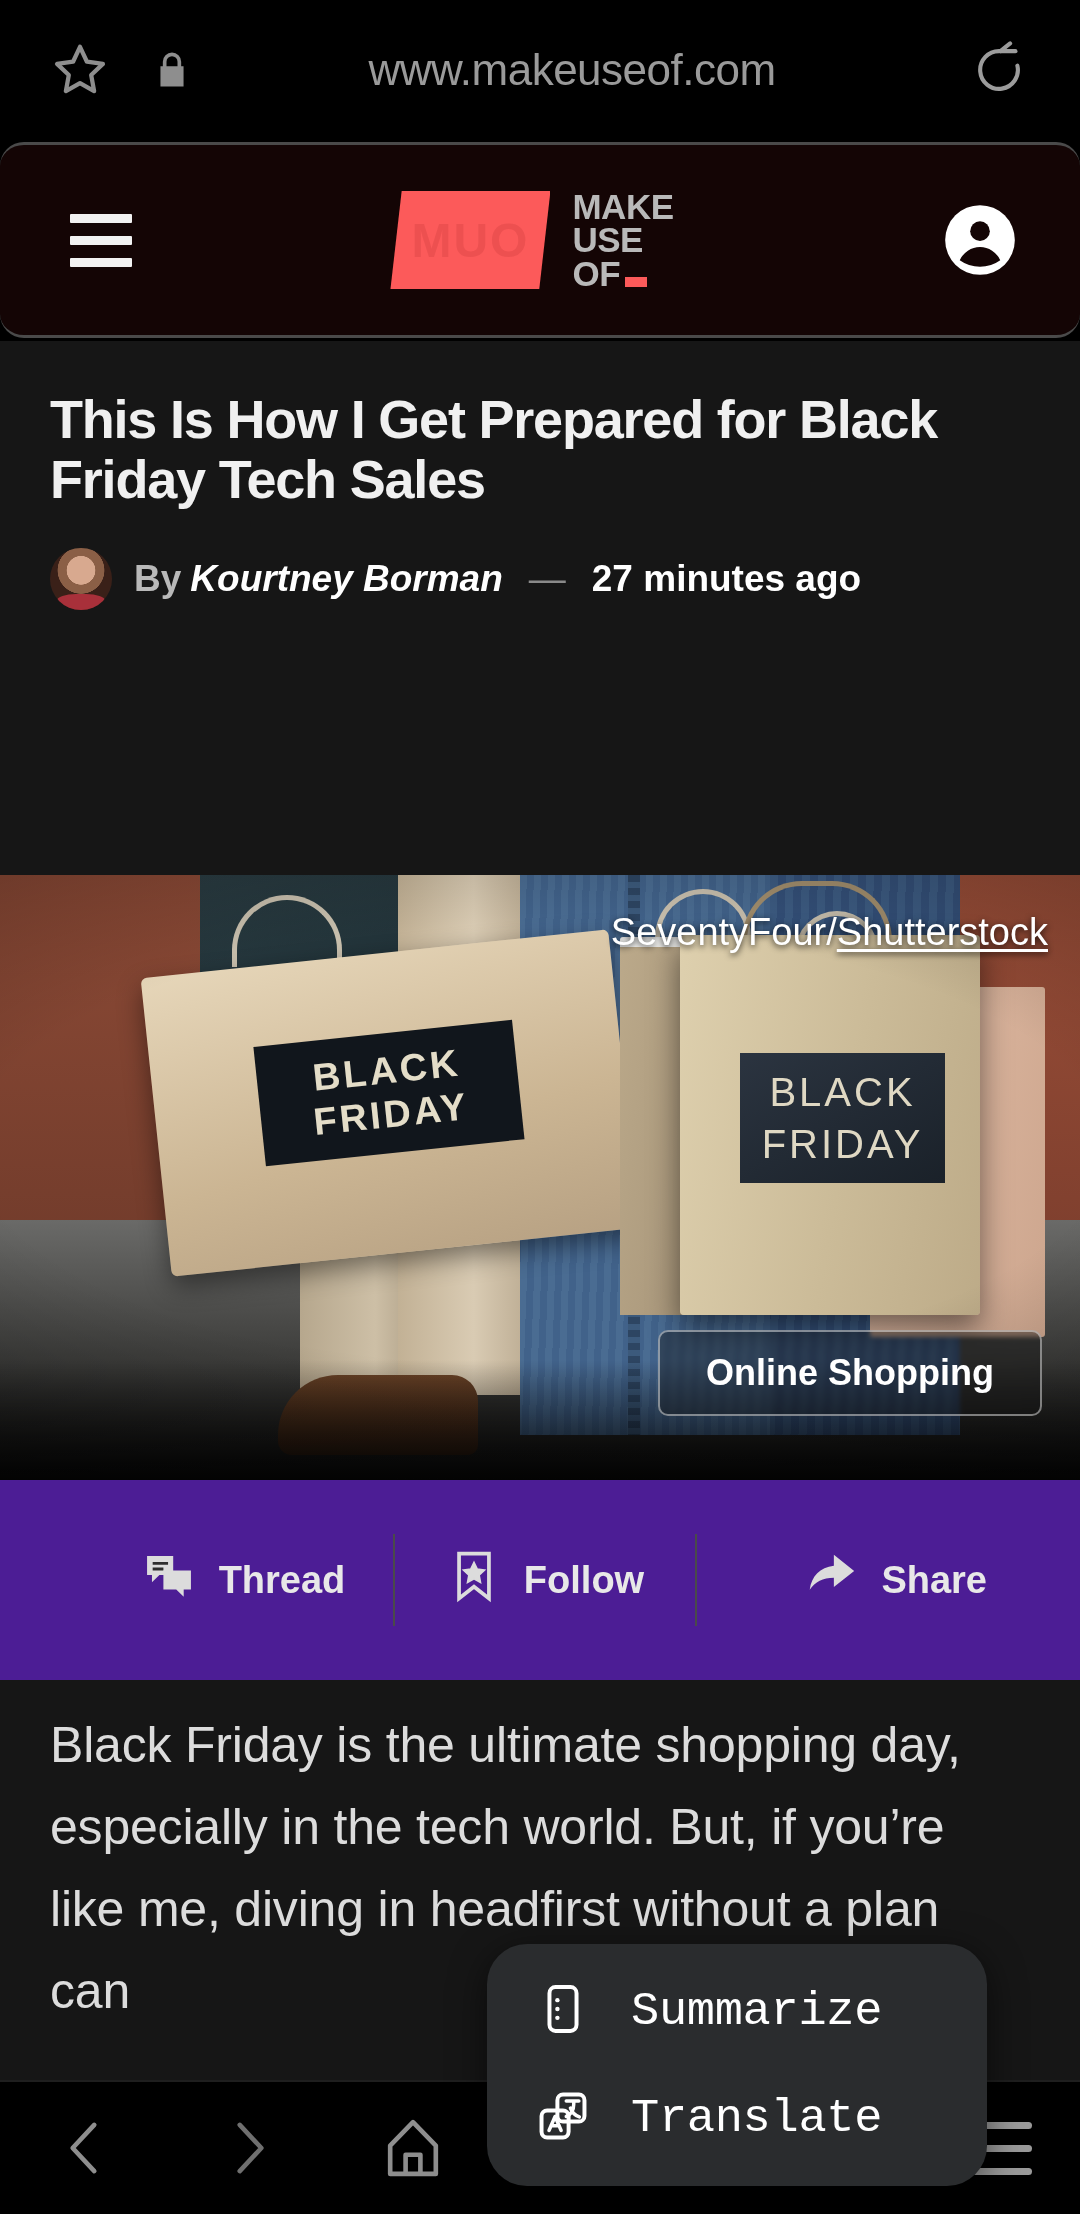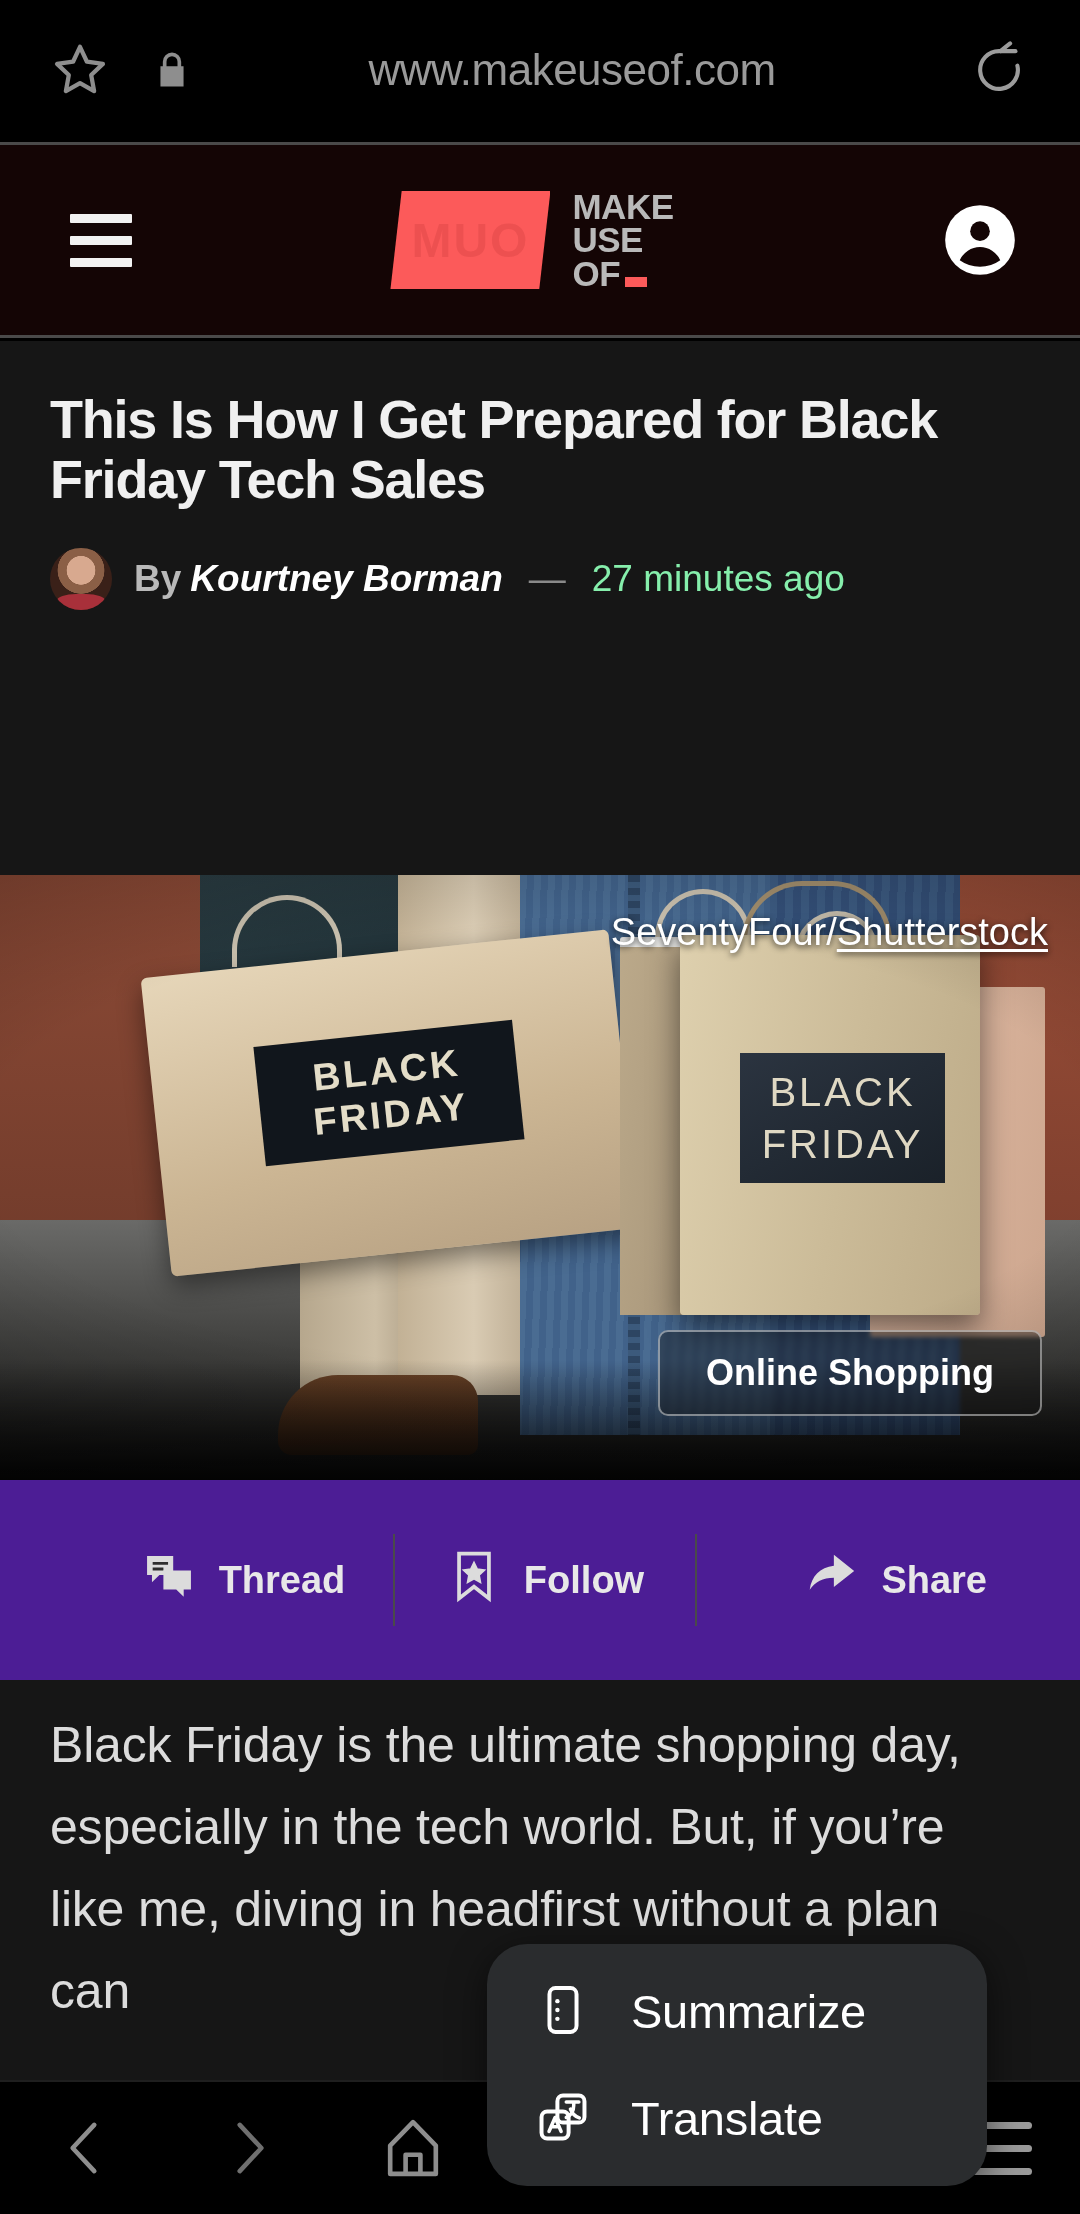--- a/index.html
+++ b/index.html
@@ -26,21 +26,21 @@
     margin-left:-20px;
   }
   .reload-icon { margin-right:52px; width:58px; height:58px; }
 
   
   .siteheader {
     position:absolute; left:0; top:142px; width:1080px; height:196px;
     background:#140505;
     border-top:3px solid #4a4a4a;
     border-bottom:3px solid #4a4a4a;
-    display:flex; align-items:center; justify-content:space-between;
+    display:flex; align-items:center; justify-content:space-between;border-radius:24px;
   }
   .hamburger { margin-left:70px; width:62px; display:flex; flex-direction:column; gap:13px; }
   .hamburger span { display:block; height:9px; background:#f2f2f2; border-radius:1px; }
 
   .logo-wrap { display:flex; align-items:center; gap:0; margin-left:-10px; }
   .logo-mark {
     position:relative; width:160px; height:98px;
     background:#fc5a5a;
     clip-path: polygon(7% 0, 100% 0, 93% 100%, 0 100%);
     display:flex; align-items:center; justify-content:center;
@@ -84,21 +84,21 @@
     position:relative; overflow:hidden; flex:none;
   }
   .avatar::after{
     content:""; position:absolute; left:12%; bottom:0; width:76%; height:26%;
     background:#a8303a; border-radius:40% 40% 0 0;
   }
   .byline-text { margin-left:22px; font-size:37px; display:flex; }
   .byline-by { color:#b9b9b9; font-weight:700; }
   .byline-name { color:#ffffff; font-weight:700; margin-left:9px;font-style:italic; }
   .byline-dash { color:#8a8a8a; margin:0 26px; font-weight:400; }
-  .byline-time { color:#86efac; font-weight:400; }
+  .byline-time { color:#ffffff; font-weight:700; }
 
   
   .hero {
     position:absolute; left:0; top:875px; width:1080px; height:605px;
     overflow:hidden; background:#b91c1c;
   }
   .hero-bg { position:absolute; inset:0; }
   .brick-l { position:absolute; left:0; top:0; width:215px; height:420px;
     background:linear-gradient(180deg,#8c4a36,#6f3a2a); }
   .brick-r { position:absolute; right:0; top:0; width:260px; height:470px;
@@ -200,20 +200,21 @@
   .nav-menu span { display:block; height:7px; background:#9a9a9a; border-radius:4px; }
 
   
   .popup {
     position:absolute; left:487px; top:1944px; width:500px; height:242px;
     background:#2a2c2e; border-radius:40px;
     box-shadow:0 8px 36px rgba(0,0,0,.55);
     display:flex; flex-direction:column; justify-content:space-around;
     padding:14px 0;
     z-index:40;
+    font-family:Liberation Mono, monospace;
   }
   .popup-item { display:flex; align-items:center; padding-left:48px; gap:40px; }
   .popup-item .lbl { color:#fff; font-size:47px; letter-spacing:-0.3px; }
 </style>
 </head>
 <body>
 
 <div class="screen">
 
   <div class="urlbar">

